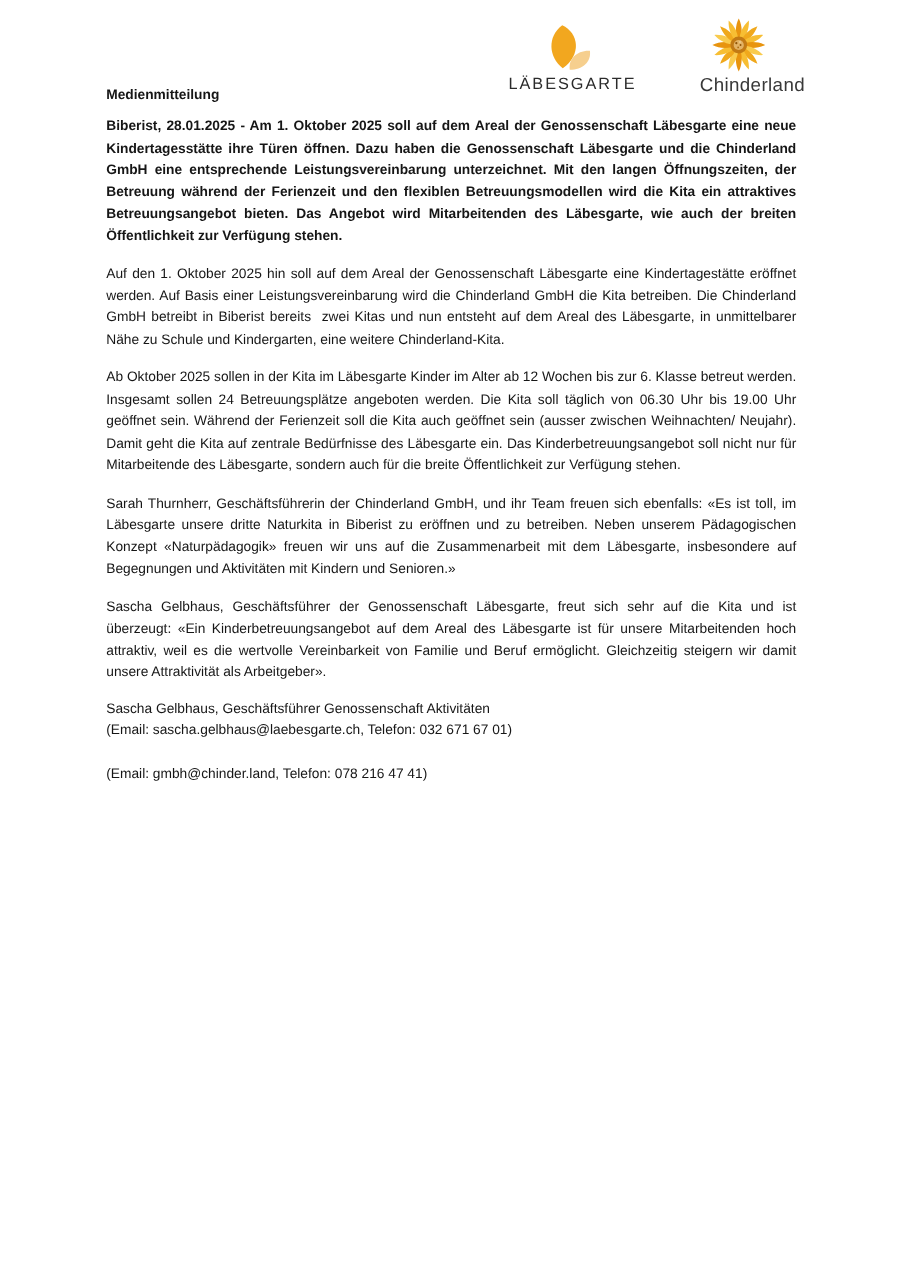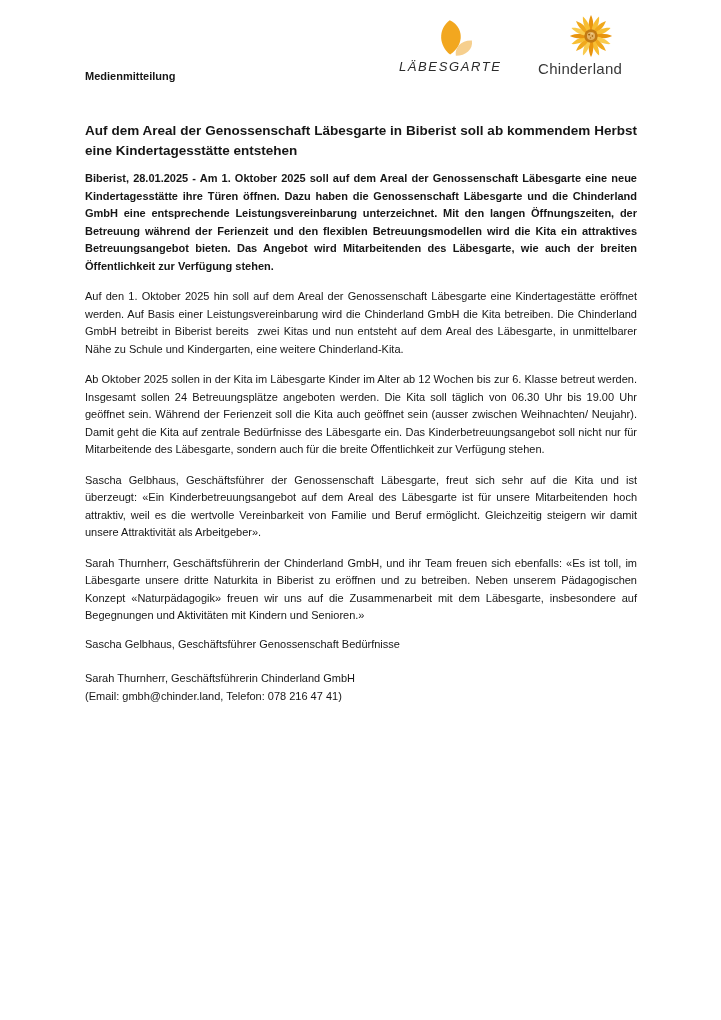--- a/index.html
+++ b/index.html
@@ -12,37 +12,37 @@
     font-family: "Liberation Sans", sans-serif;
     color: #161616;
     overflow: hidden;
   }
   
   .logo-laebesgarte {
     position: absolute;
     left: 399px;
     top: 18px;
     width: 118px;
-    font-style: italic;
+    text-align: center;
   }
   .logo-laebesgarte .leaves { display: block; margin: 0 auto; }
   .logo-laebesgarte .wordmark {
     font-size: 13px;
     font-weight: 400;
     letter-spacing: 1.6px;
     color: #2b2b2b;
     margin-top: 1px;
     white-space: nowrap;
   }
   .logo-chinderland {
     position: absolute;
     left: 538px;
     top: 12px;
     width: 106px;
-    text-align: left;
+    text-align: right;
   }
   .logo-chinderland .flower { display: block; margin: 0 auto; }
   .logo-chinderland .wordmark {
     font-size: 15px;
     font-weight: 400;
     letter-spacing: 0.3px;
     color: #383838;
     margin-top: 0px;
     white-space: nowrap;
   }
@@ -130,33 +130,32 @@
         <circle cx="49" cy="54" r="1.4" fill="#A96A10"></circle>
         <circle cx="52" cy="45" r="1.3" fill="#F3E3B0"></circle>
       </svg>
     </span>
     <div class="wordmark">Chinderland</div>
   </div>
 
   <div class="content">
     <div class="kicker">Medienmitteilung</div>
 
-    <div class="doc-title">Auf dem Areal der Genossenschaft Läbesgarte in Biberist soll ab kommendem Herbst eine Kindertagesstätte entstehen</div>
 
     <p class="para lead">Biberist, 28.01.2025 - Am 1. Oktober 2025 soll auf dem Areal der Genossenschaft Läbesgarte eine neue Kindertagesstätte ihre Türen öffnen. Dazu haben die Genossenschaft Läbesgarte und die Chinderland GmbH eine entsprechende Leistungsvereinbarung unterzeichnet. Mit den langen Öffnungszeiten, der Betreuung während der Ferienzeit und den flexiblen Betreuungsmodellen wird die Kita ein attraktives Betreuungsangebot bieten. Das Angebot wird Mitarbeitenden des Läbesgarte, wie auch der breiten Öffentlichkeit zur Verfügung stehen.</p>
 
     <p class="para">Auf den 1. Oktober 2025 hin soll auf dem Areal der Genossenschaft Läbesgarte eine Kindertagestätte eröffnet werden. Auf Basis einer Leistungsvereinbarung wird die Chinderland GmbH die Kita betreiben. Die Chinderland GmbH betreibt in Biberist bereits  zwei Kitas und nun entsteht auf dem Areal des Läbesgarte, in unmittelbarer Nähe zu Schule und Kindergarten, eine weitere Chinderland-Kita.</p>
     <p class="para">Ab Oktober 2025 sollen in der Kita im Läbesgarte Kinder im Alter ab 12 Wochen bis zur 6. Klasse betreut werden. Insgesamt sollen 24 Betreuungsplätze angeboten werden. Die Kita soll täglich von 06.30 Uhr bis 19.00 Uhr geöffnet sein. Während der Ferienzeit soll die Kita auch geöffnet sein (ausser zwischen Weihnachten/ Neujahr). Damit geht die Kita auf zentrale Bedürfnisse des Läbesgarte ein. Das Kinderbetreuungsangebot soll nicht nur für Mitarbeitende des Läbesgarte, sondern auch für die breite Öffentlichkeit zur Verfügung stehen.</p>
+    <p class="para">Sarah Thurnherr, Geschäftsführerin der Chinderland GmbH, und ihr Team freuen sich ebenfalls: «Es ist toll, im Läbesgarte unsere dritte Naturkita in Biberist zu eröffnen und zu betreiben. Neben unserem Pädagogischen Konzept «Naturpädagogik» freuen wir uns auf die Zusammenarbeit mit dem Läbesgarte, insbesondere auf Begegnungen und Aktivitäten mit Kindern und Senioren.»</p>
     <p class="para">Sascha Gelbhaus, Geschäftsführer der Genossenschaft Läbesgarte, freut sich sehr auf die Kita und ist überzeugt: «Ein Kinderbetreuungsangebot auf dem Areal des Läbesgarte ist für unsere Mitarbeitenden hoch attraktiv, weil es die wertvolle Vereinbarkeit von Familie und Beruf ermöglicht. Gleichzeitig steigern wir damit unsere Attraktivität als Arbeitgeber».</p>
-    <p class="para">Sarah Thurnherr, Geschäftsführerin der Chinderland GmbH, und ihr Team freuen sich ebenfalls: «Es ist toll, im Läbesgarte unsere dritte Naturkita in Biberist zu eröffnen und zu betreiben. Neben unserem Pädagogischen Konzept «Naturpädagogik» freuen wir uns auf die Zusammenarbeit mit dem Läbesgarte, insbesondere auf Begegnungen und Aktivitäten mit Kindern und Senioren.»</p>
 
 
     <div class="contact">
-      <div>Sascha Gelbhaus, Geschäftsführer Genossenschaft Bedürfnisse</div>
+      <div>Sascha Gelbhaus, Geschäftsführer Genossenschaft Aktivitäten</div>
+      <div>(Email: sascha.gelbhaus@laebesgarte.ch, Telefon: 032 671 67 01)</div>
     </div>
 
     <div class="contact">
-      <div>Sarah Thurnherr, Geschäftsführerin Chinderland GmbH</div>
       <div>(Email: gmbh@chinder.land, Telefon: 078 216 47 41)</div>
     </div>
   </div>
 
 </div>
 
 </body></html>

